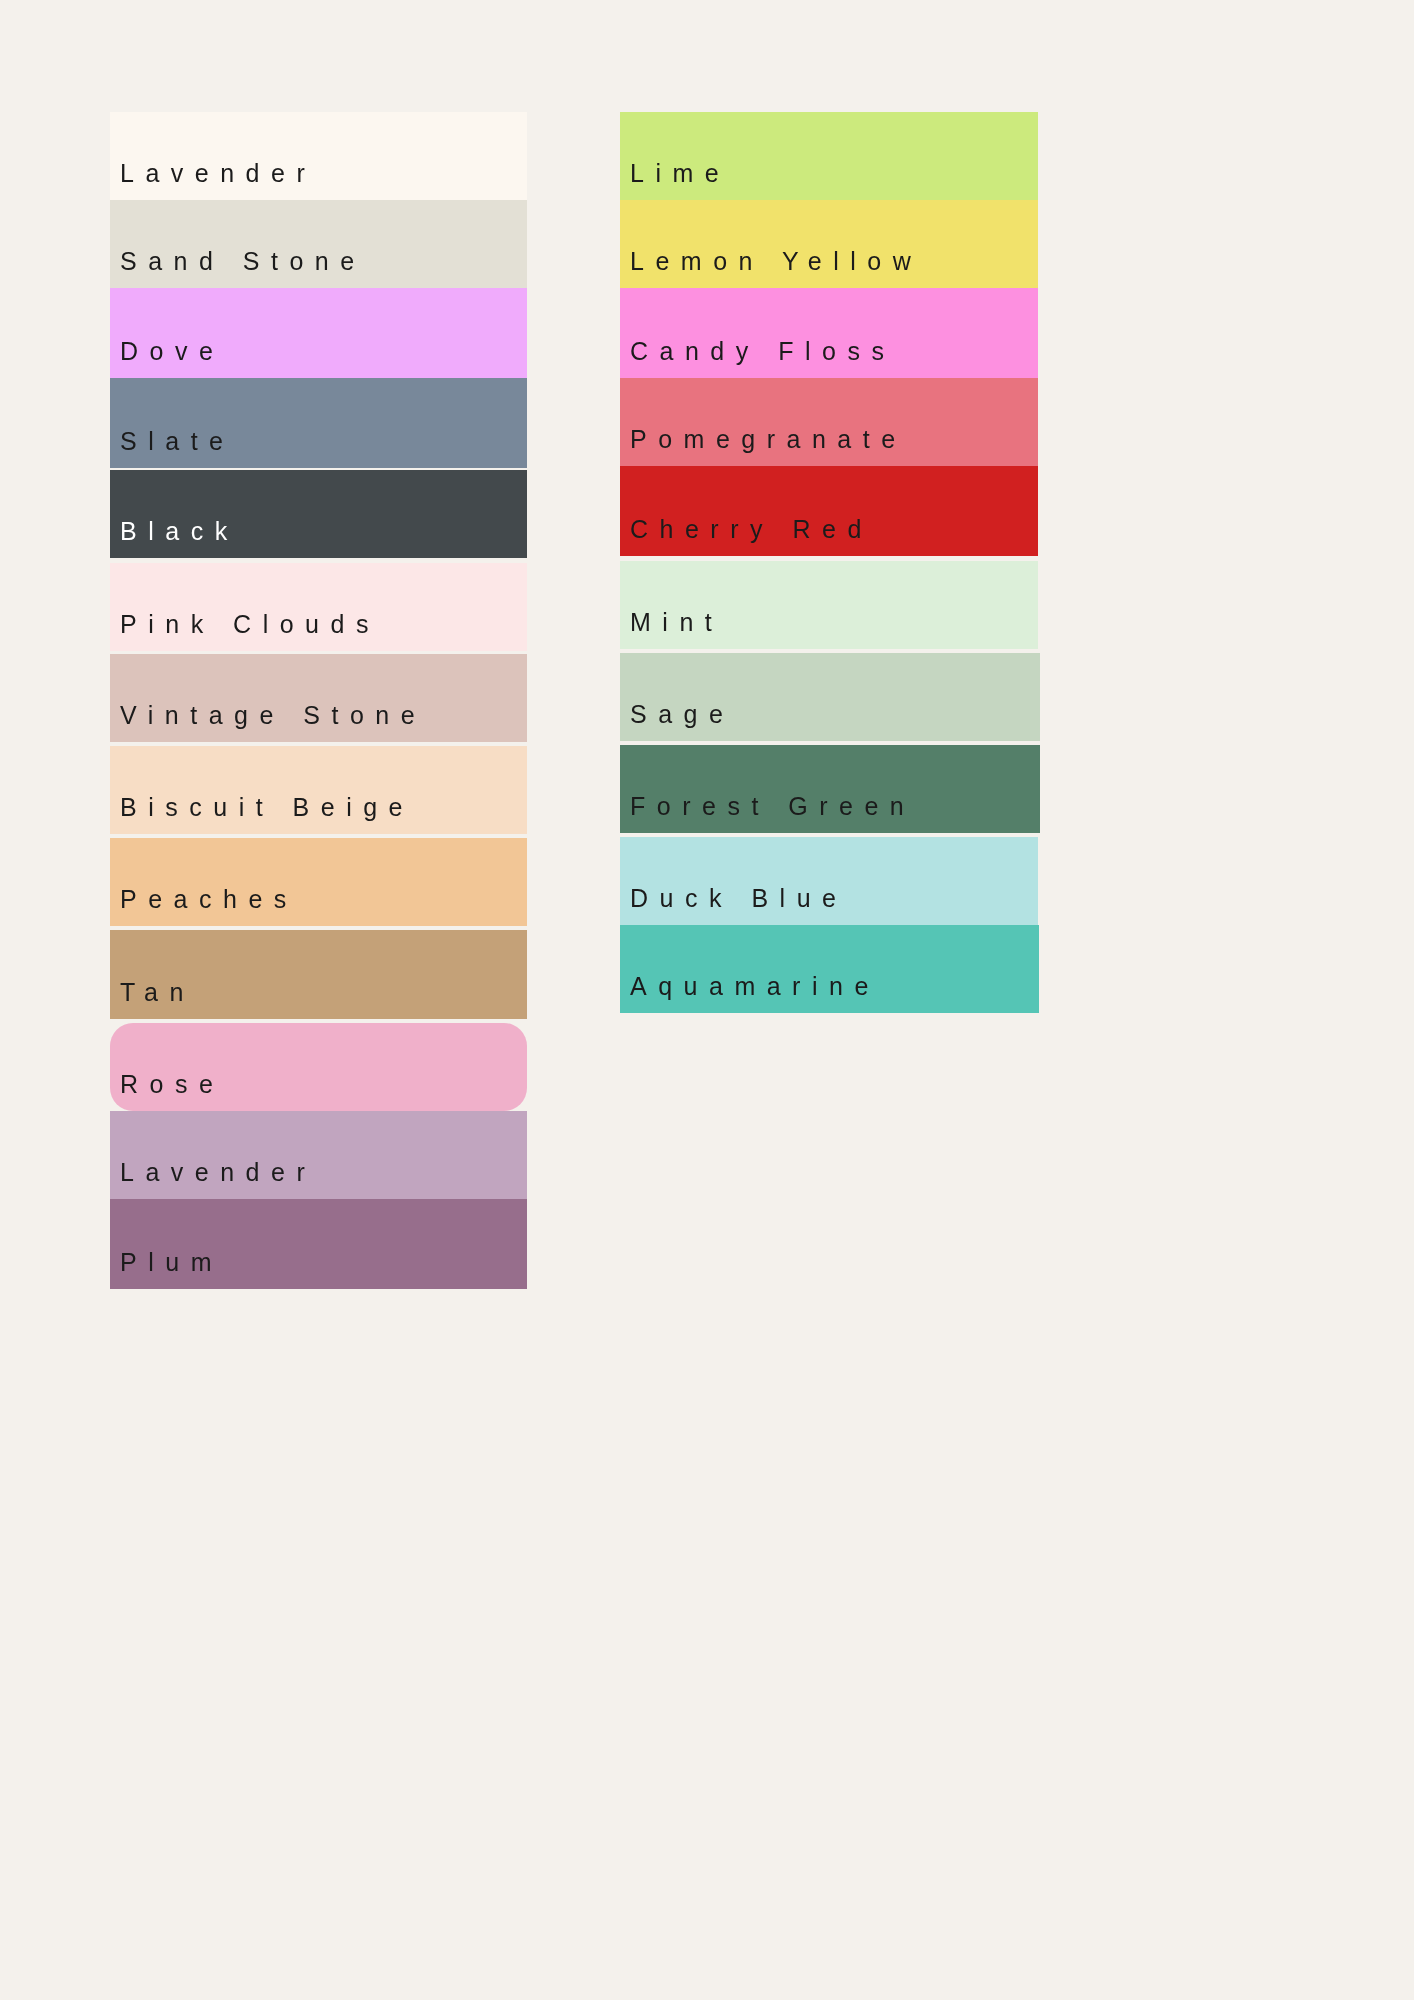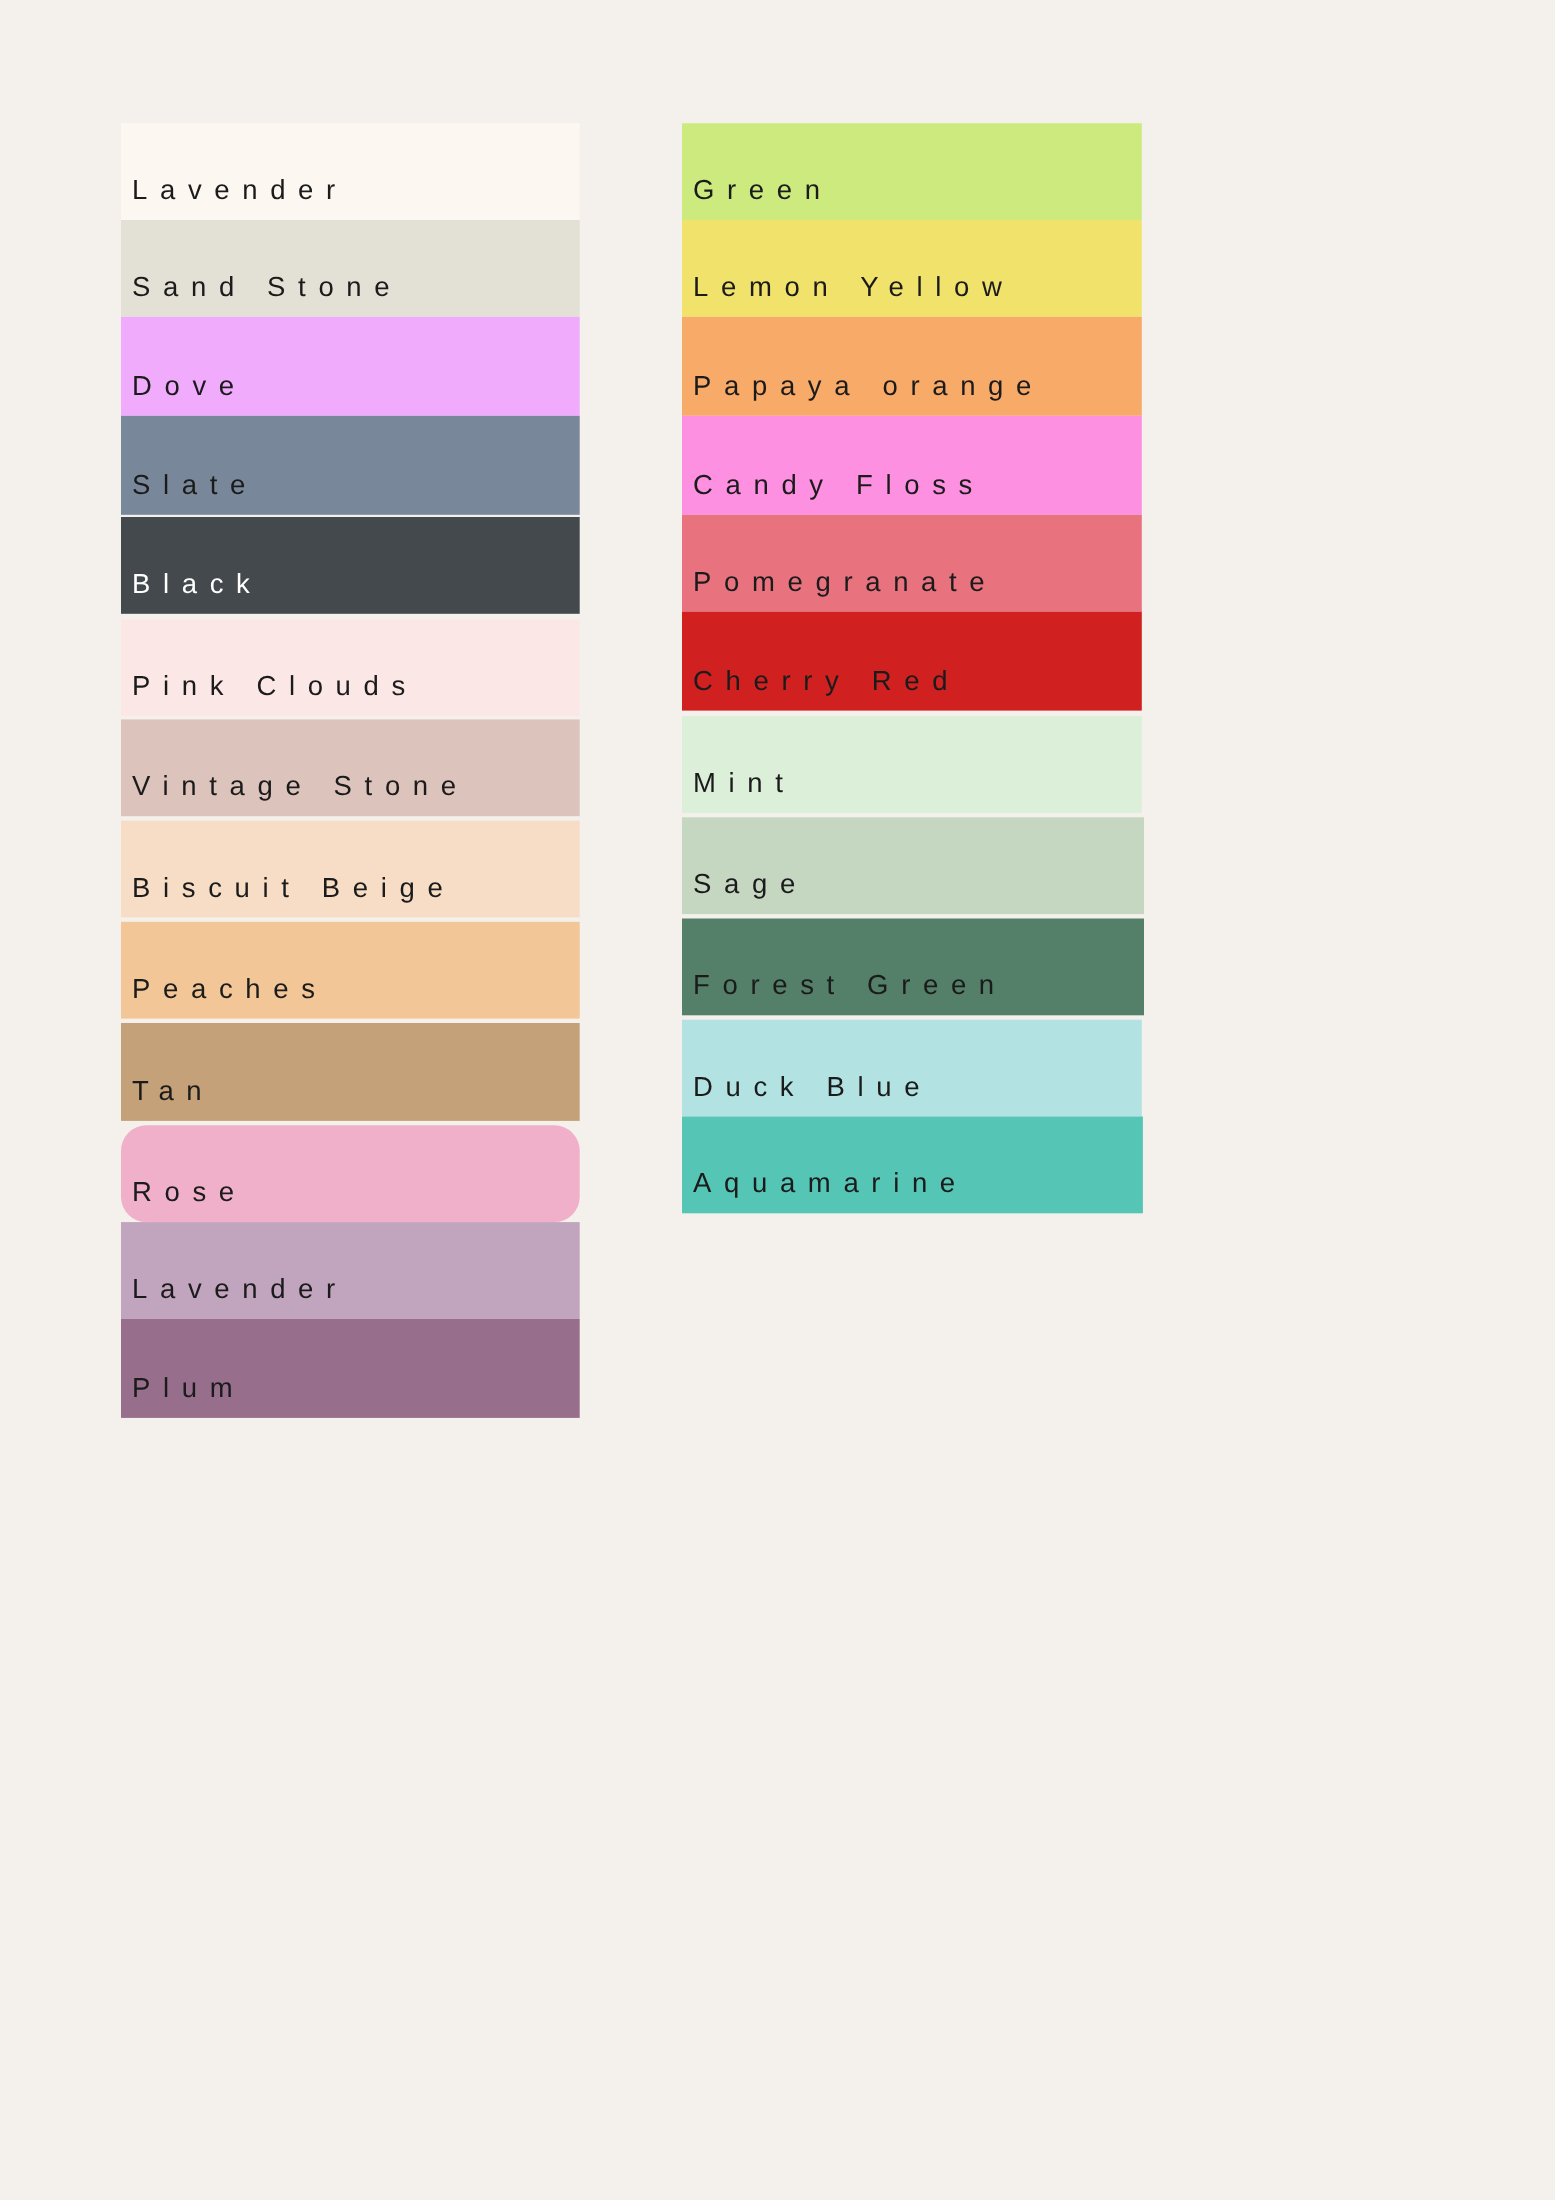--- a/index.html
+++ b/index.html
@@ -92,27 +92,24 @@
       <div class="swatch" style="background: rgb(193, 165, 191); height: 88px; width: 417px;">
         <span class="swatch-label">Lavender</span>
       </div>
       <div class="swatch" style="background: rgb(151, 110, 140); height: 90px; width: 417px;">
         <span class="swatch-label">Plum</span>
       </div>
     </div>
 
   <div class="swatch-column" id="column-right">
       <div class="swatch" style="background: rgb(204, 234, 125); height: 88px; width: 418px;">
-        <span class="swatch-label">Green</span>
+        <span class="swatch-label">Lime</span>
       </div>
       <div class="swatch" style="background: rgb(241, 226, 107); height: 88px; width: 418px;">
         <span class="swatch-label">Lemon Yellow</span>
-      </div>
-      <div class="swatch" style="background: rgb(248, 170, 104); height: 90px; width: 418px;">
-        <span class="swatch-label">Papaya orange</span>
       </div>
       <div class="swatch" style="background: rgb(253, 144, 224); height: 90px; width: 418px;">
         <span class="swatch-label">Candy Floss</span>
       </div>
       <div class="swatch" style="background: rgb(232, 115, 127); height: 88px; width: 418px;">
         <span class="swatch-label">Pomegranate</span>
       </div>
       <div class="swatch" style="background: rgb(209, 32, 32); height: 90px; width: 418px; margin-bottom: 5px;">
         <span class="swatch-label">Cherry Red</span>
       </div>

